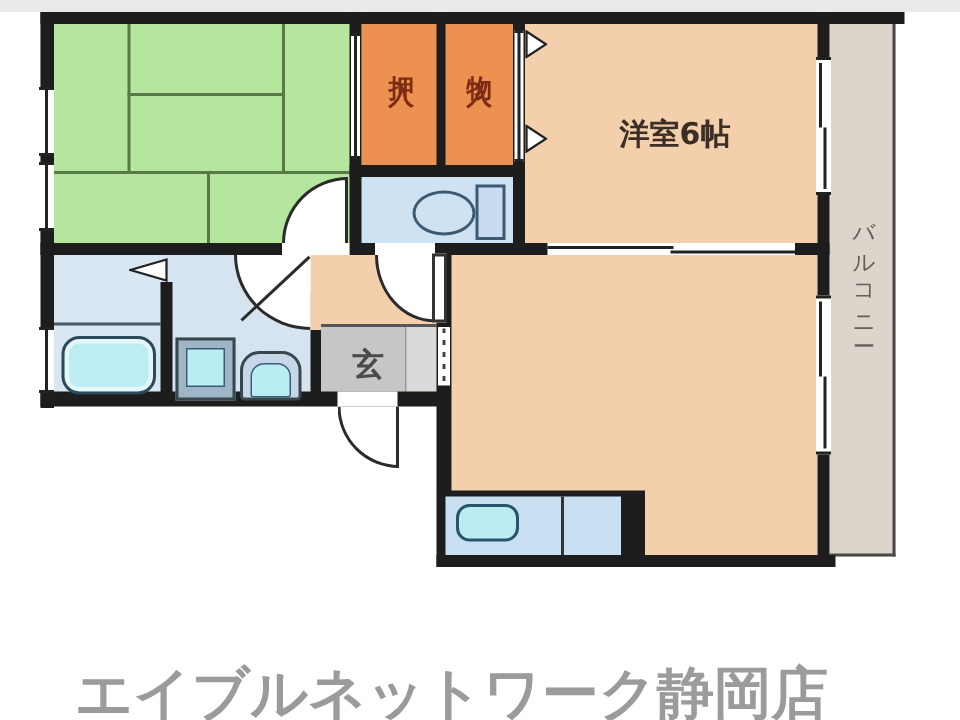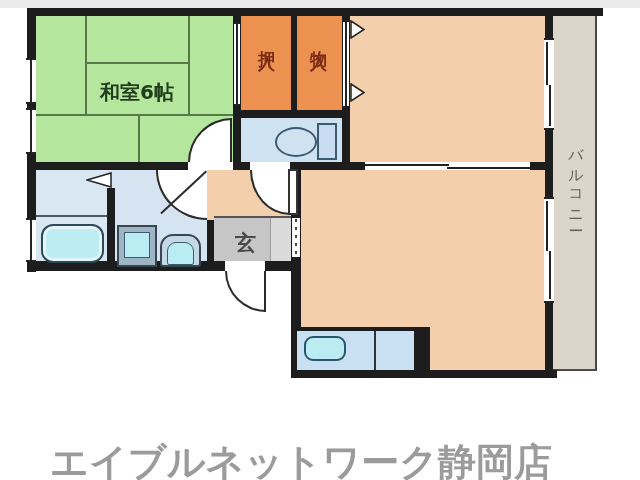--- a/index.html
+++ b/index.html
@@ -128,21 +128,21 @@
   <div class="fixture" style="left:160px;top:234px;width:41px;height:33px;background:#c6d8e8;border:2px solid #37474f;border-radius:13px 13px 3px 3px;">
     <div class="abs" style="left:5px;top:6px;width:27px;height:23px;background:#b9edf3;border:1.5px solid #3d5a73;border-radius:9px 9px 2px 2px;"></div>
   </div>
 
   <div class="abs wall" style="left:293px;top:327px;width:137px;height:51px;">
     <div class="abs" style="left:4px;top:4px;width:117px;height:39px;background:#c9e0f2;"></div>
     <div class="abs" style="left:81px;top:4px;width:2px;height:39px;background:#333;"></div>
   </div>
   <div class="fixture" style="left:304px;top:336px;width:42px;height:25px;background:#baecf2;border:2px solid #27556b;border-radius:9px;"></div>
 
-  <div class="lbl" style="left:57px;top:79px;width:160px;text-align:center;font-size:20px;color:#223d1e;">和室6帖</div>
   <div class="lbl vert" style="left:256px;top:37px;font-size:17px;color:#7c2c12;letter-spacing:3px;">押入</div>
   <div class="lbl vert" style="left:308px;top:37px;font-size:17px;color:#7c2c12;letter-spacing:3px;">物入</div>
+  <div class="lbl" style="left:370px;top:76px;width:160px;text-align:center;font-size:20px;color:#3a2e26;">洋室6帖</div>
   <div class="lbl" style="left:235px;top:229px;font-size:21px;color:#4a4a4a;">玄</div>
   <div class="lbl vert" style="left:566px;top:138px;font-size:15px;color:#63605a;letter-spacing:4px;font-weight:normal;">バルコニー</div>
 
   <div class="lbl" style="left:50px;top:437px;font-size:38px;color:#9b9b9b;letter-spacing:0px;">エイブルネットワーク静岡店</div>
 
 </div>
 
 </body></html>

